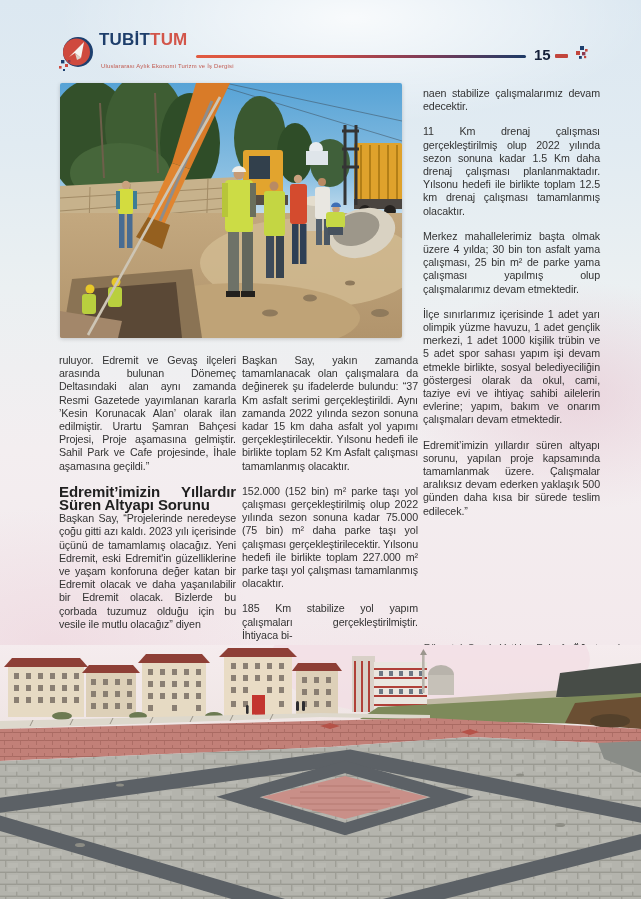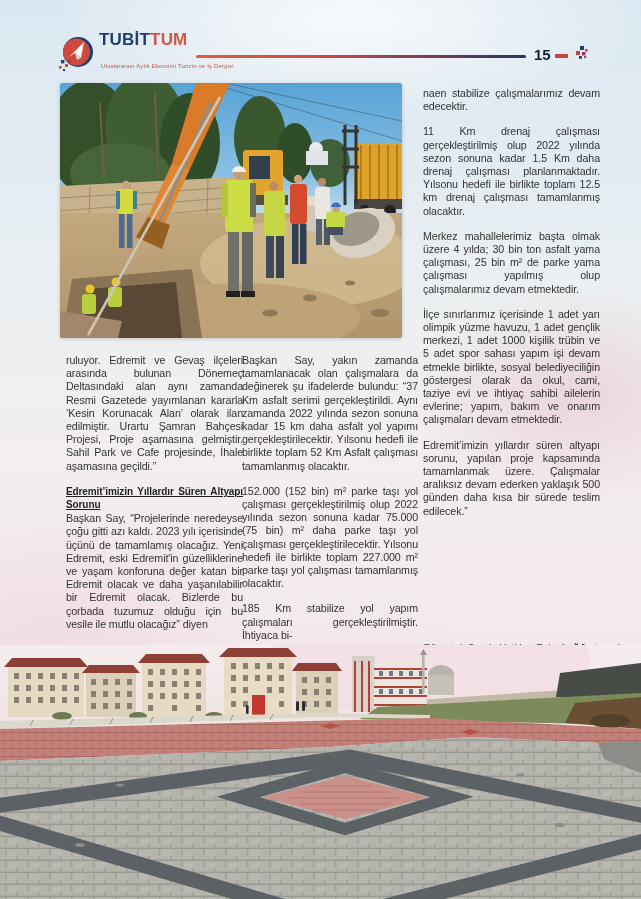--- a/index.html
+++ b/index.html
@@ -22,22 +22,22 @@
     background:linear-gradient(90deg,#e25a40 0%,#c94a44 40%,#7e3c58 70%,#1d3a66 100%);}
   .page-number{position:absolute; left:534px; top:46px; font-size:15px; color:#16213a; font-weight:bold;}
   .pagenum-dash{position:absolute; left:555px; top:54px; width:13px; height:3.5px; background:#c2453c; border-radius:1px;}
   .pagenum-mark{position:absolute; left:572px; top:44px; width:18px; height:18px;}
   
   .photo-top{position:absolute; left:60px; top:83px; width:342px; height:255px; border-radius:2px; overflow:hidden; box-shadow:0 1px 4px rgba(0,0,0,.18);}
   .photo-bottom{position:absolute; left:0px; top:645px; width:641px; height:254px;}
   
   .col{position:absolute; font-size:10.7px; line-height:13.2px; text-align:justify; color:#333; letter-spacing:-0.1px;}
   .col p{margin:0 0 12px 0;}
-  .col h3{font-size:10px; line-height:13.2px; margin:0 0 1px 0; color:#1f1f1f; text-align:justify; font-weight:bold;text-decoration:underline;}
-  #col1{left:66px;  top:354px; width:177px;}
+  .col h3{font-size:15px; line-height:13.2px; margin:0 0 1px 0; color:#1f1f1f; text-align:justify; font-weight:bold;}
+  #col1{left:59px;  top:354px; width:177px;}
   #col2{left:242px; top:354px; width:176px;}
   #col3{left:423px; top:87px;  width:177px;}
   .credit{position:absolute; left:423px; top:643px; width:216px; font-size:10.2px; font-style:italic; color:#454545; white-space:nowrap;}
 </style>
 </head>
 <body>
 
 <div class="page">
 
   <svg class="logo-icon" viewBox="0 0 42 42">

